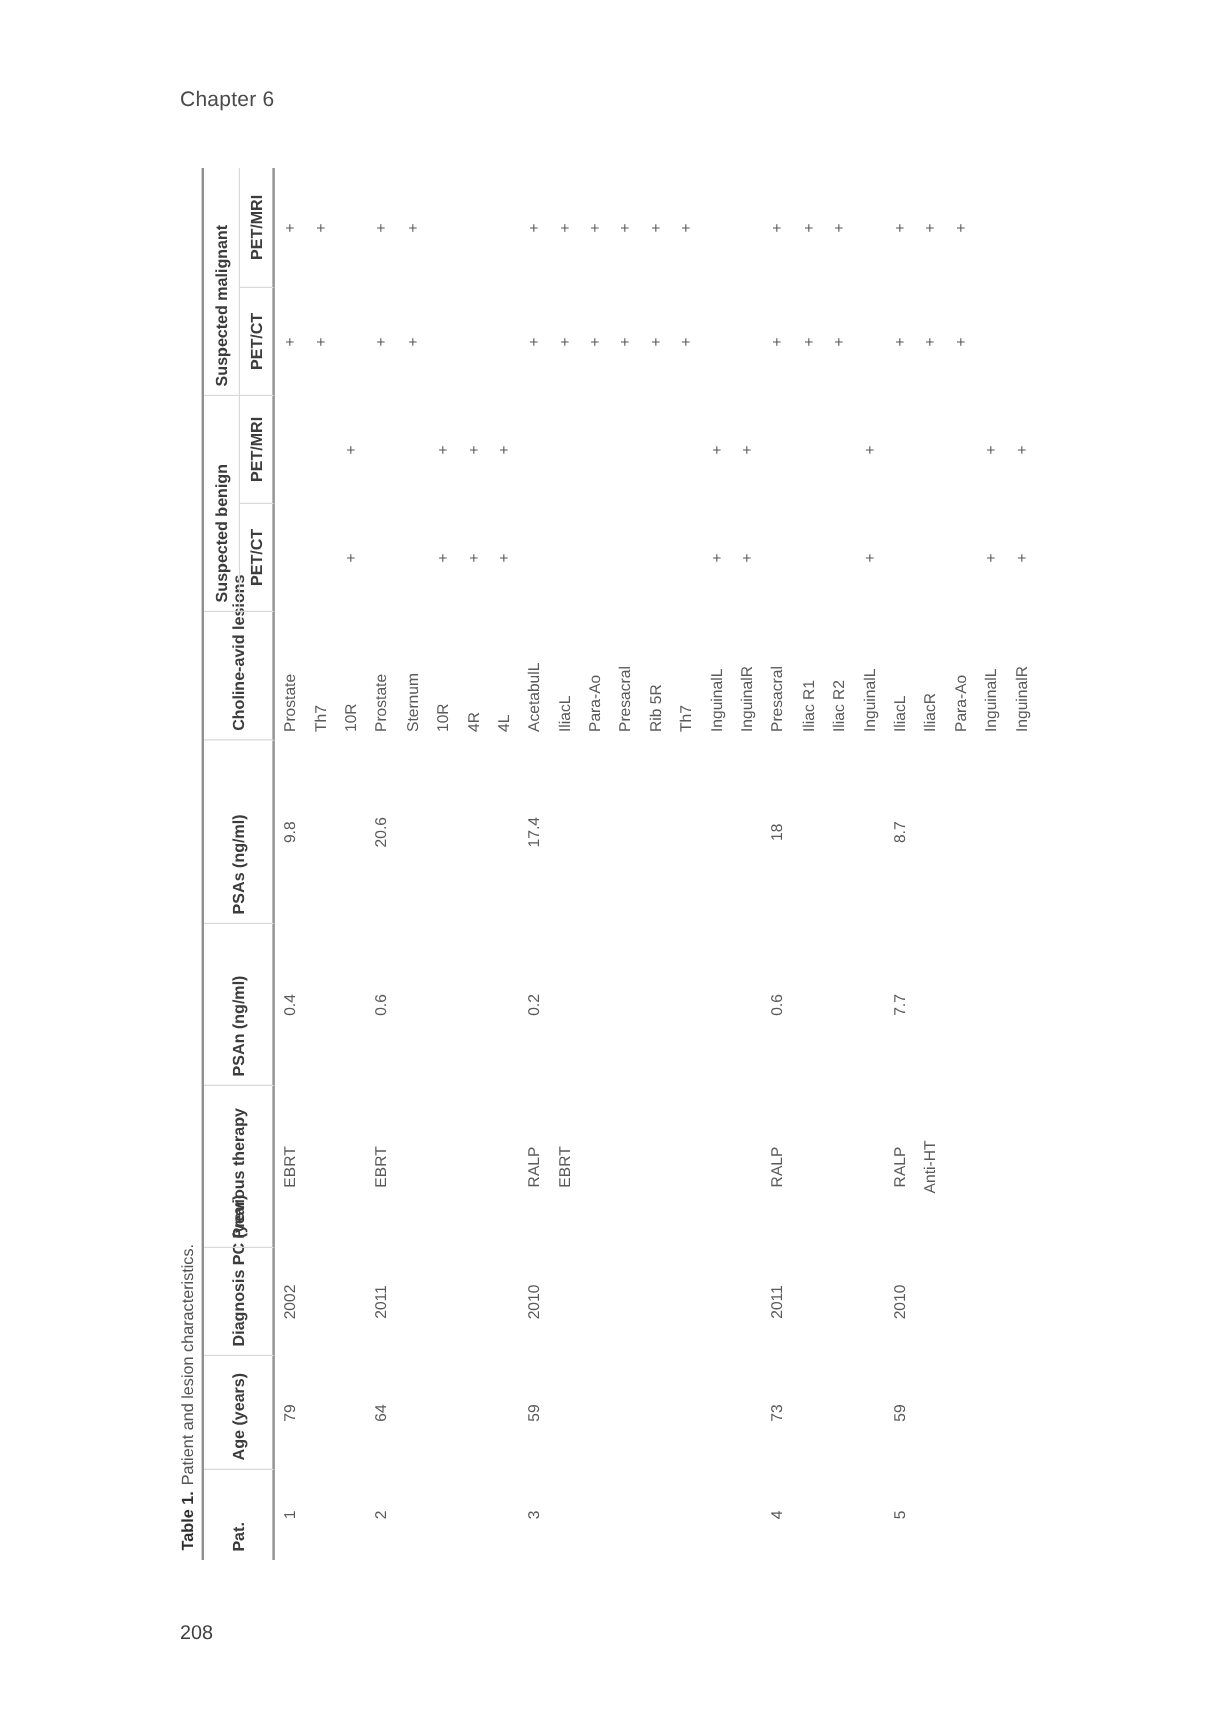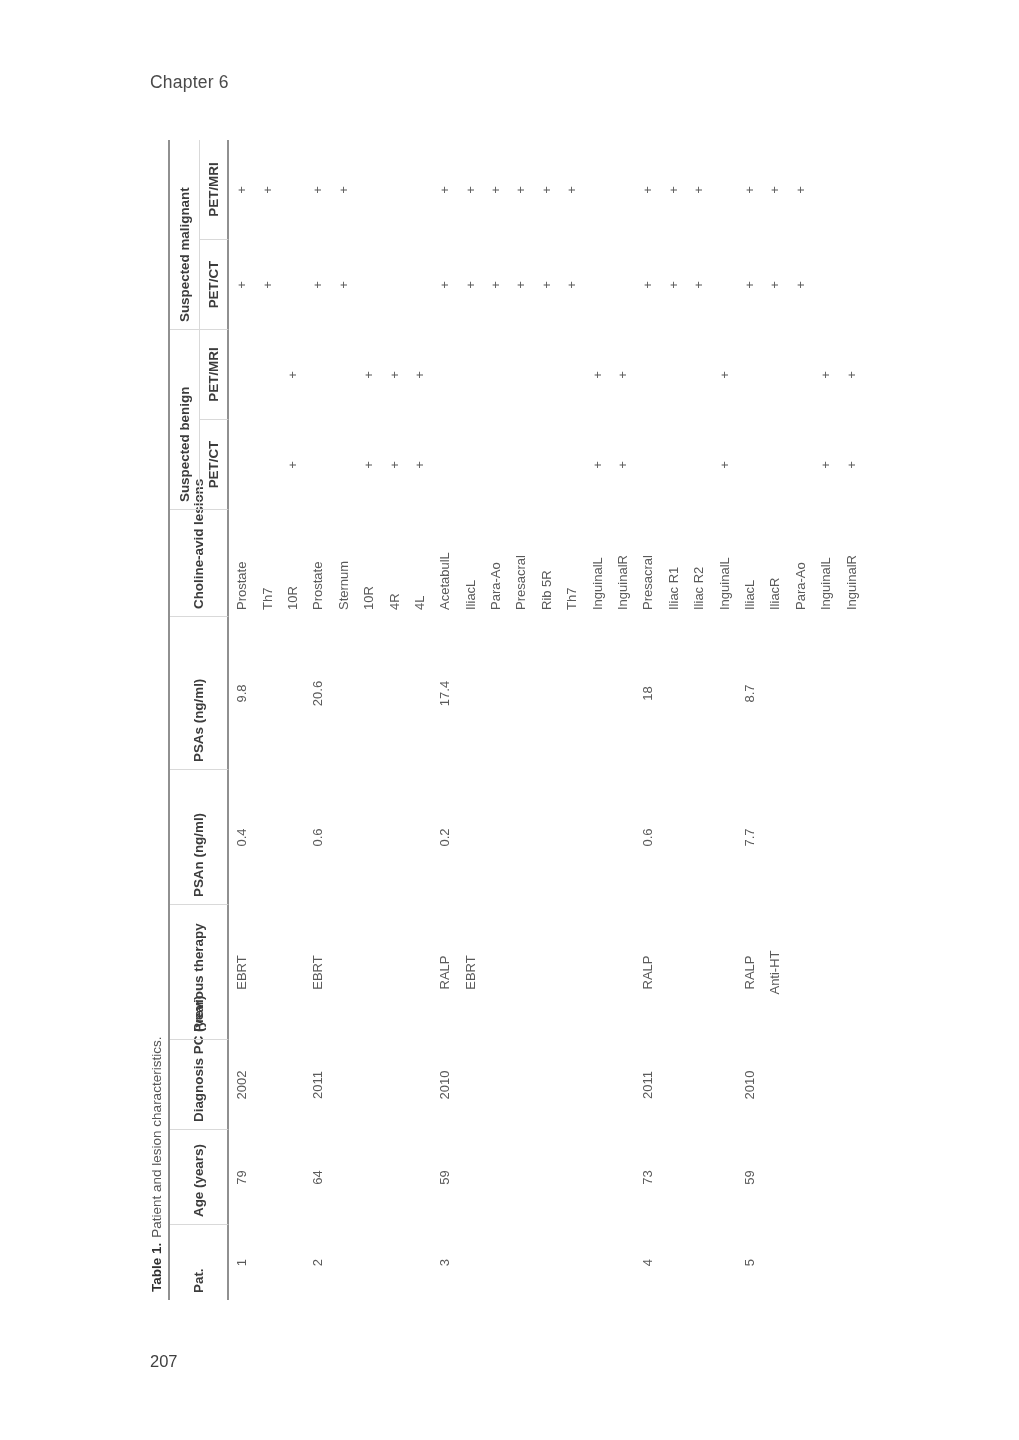--- a/index.html
+++ b/index.html
@@ -161,14 +161,14 @@
         <div class="dcell" style="grid-area: 25 / 11;">+</div>
         <div class="dcell lesion" style="grid-area: 26 / 7;">InguinalL</div>
         <div class="dcell" style="grid-area: 26 / 8;">+</div>
         <div class="dcell" style="grid-area: 26 / 9;">+</div>
         <div class="dcell lesion" style="grid-area: 27 / 7;">InguinalR</div>
         <div class="dcell" style="grid-area: 27 / 8;">+</div>
         <div class="dcell" style="grid-area: 27 / 9;">+</div>
       </div>
   </div>
 
-  <div class="pagenum">207</div>
+  <div class="pagenum">208</div>
 </div>
 
 </body></html>

